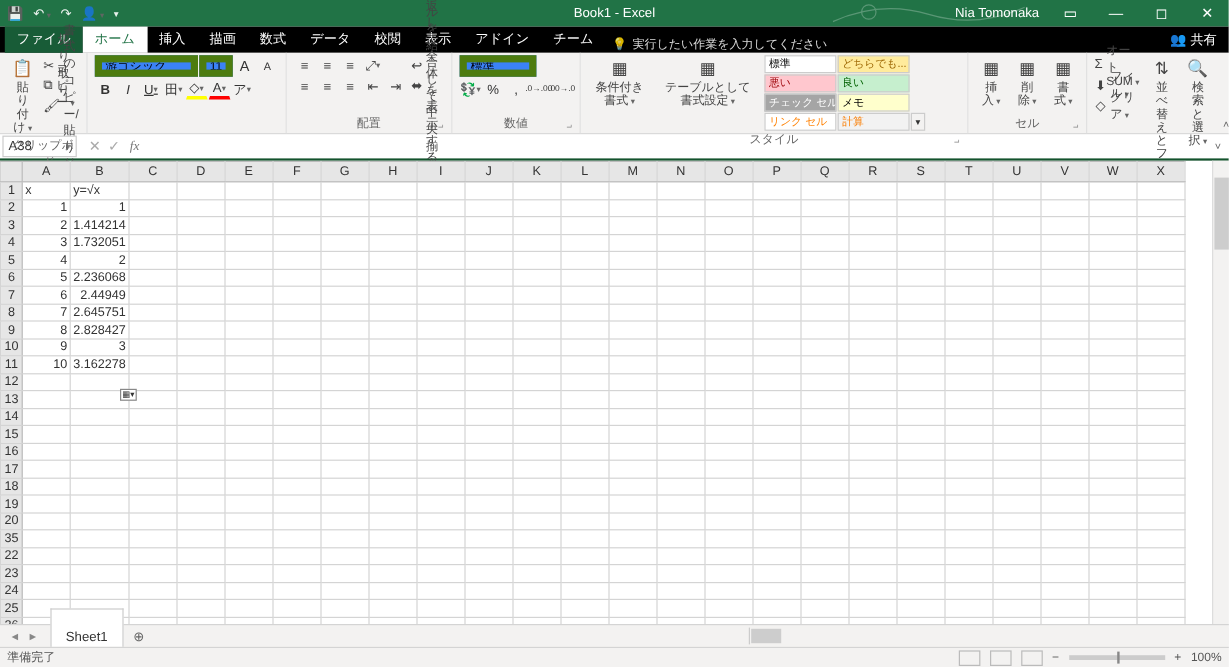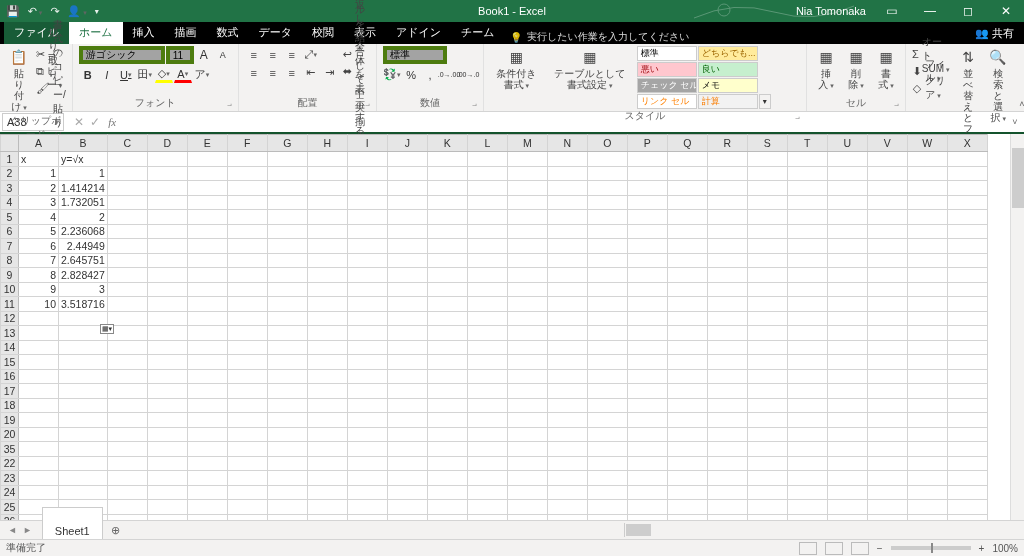--- a/index.html
+++ b/index.html
@@ -32,21 +32,21 @@
 .group-body { flex:1; display:flex; align-items:flex-start; gap:4px; }
 .group-label { text-align:center; font-size:10px; color:#666; padding-bottom:1px; position:relative; }
 .group-label::after { content:"⌐"; position:absolute; right:0; bottom:1px; font-size:8px; color:#888; transform:scaleX(-1) scaleY(-1); }
 .vbtn { display:flex; flex-direction:column; align-items:center; gap:2px; padding:2px 4px; font-size:10px; color:#444; }
 .vbtn .ic { width:18px; height:18px; display:flex; align-items:center; justify-content:center; font-size:14px; }
 .vbtn .lb { font-size:10px; line-height:1.1; text-align:center; }
 .stack { display:flex; flex-direction:column; gap:1px; font-size:10px; color:#444; }
 .stack .row { display:flex; align-items:center; gap:3px; height:16px; }
 .miniic { width:14px; height:14px; display:inline-flex; align-items:center; justify-content:center; font-size:11px; }
 .dd::after { content:" ▾"; font-size:7px; color:#666; }
-select,.combo { height:18px; font-size:10px; border:4px solid #4d7c0f; background:#a3a3a3; padding:0 3px; }
+select,.combo { height:18px; font-size:10px; border:6px solid #4d7c0f; background:#3b82f6; padding:0 3px; }
 .btnrow { display:flex; gap:1px; }
 .btnrow span { width:18px; height:17px; display:inline-flex; align-items:center; justify-content:center; font-size:11px; border:1px solid transparent; }
 .styles-gallery { display:flex; gap:1px; flex-wrap:wrap; width:250px; }
 .style-cell { width:60px; height:15px; font-size:9px; display:flex; align-items:center; padding:0 3px; border:1px solid #ccc; overflow:hidden; white-space:nowrap; }
 
 
 .fbar { height:22px; border-bottom:2px solid #14532d; display:flex; align-items:center; background:#fff; }
 .namebox { width:62px; height:18px; border:1px solid #ccc; margin:0 2px; padding:0 4px; font-size:11px; display:flex; align-items:center; justify-content:space-between; }
 .namebox::after { content:"▾"; font-size:7px; color:#888; }
 .fx-btns { display:flex; gap:6px; padding:0 8px; color:#aaa; font-size:12px; }
@@ -169,21 +169,20 @@
       <div class="btnrow">
         <span style="font-weight:bold">B</span>
         <span style="font-style:italic">I</span>
         <span class="dd" style="text-decoration:underline">U</span>
         <span class="dd">田</span>
         <span class="dd" style="border-bottom:3px solid #ffff00">◇</span>
         <span class="dd" style="border-bottom:3px solid #ff0000">A</span>
         <span class="dd">ア</span>
       </div>
     </div>
-    <div class="group-label">フォント</div>
   </div>
 
   <div class="group">
     <div class="group-body">
       <div class="stack">
         <div class="btnrow">
           <span>≡</span>
           <span>≡</span>
           <span>≡</span>
           <span class="dd">⤢</span>
@@ -612,21 +611,21 @@
           <td></td>
           <td></td>
           <td></td>
           <td></td>
           <td></td>
           <td></td>
         </tr>
         <tr>
           <th>11</th>
           <td>10</td>
-          <td>3.518716</td>
+          <td>3.162278</td>
           <td></td>
           <td></td>
           <td></td>
           <td></td>
           <td></td>
           <td></td>
           <td></td>
           <td></td>
           <td></td>
           <td></td>

